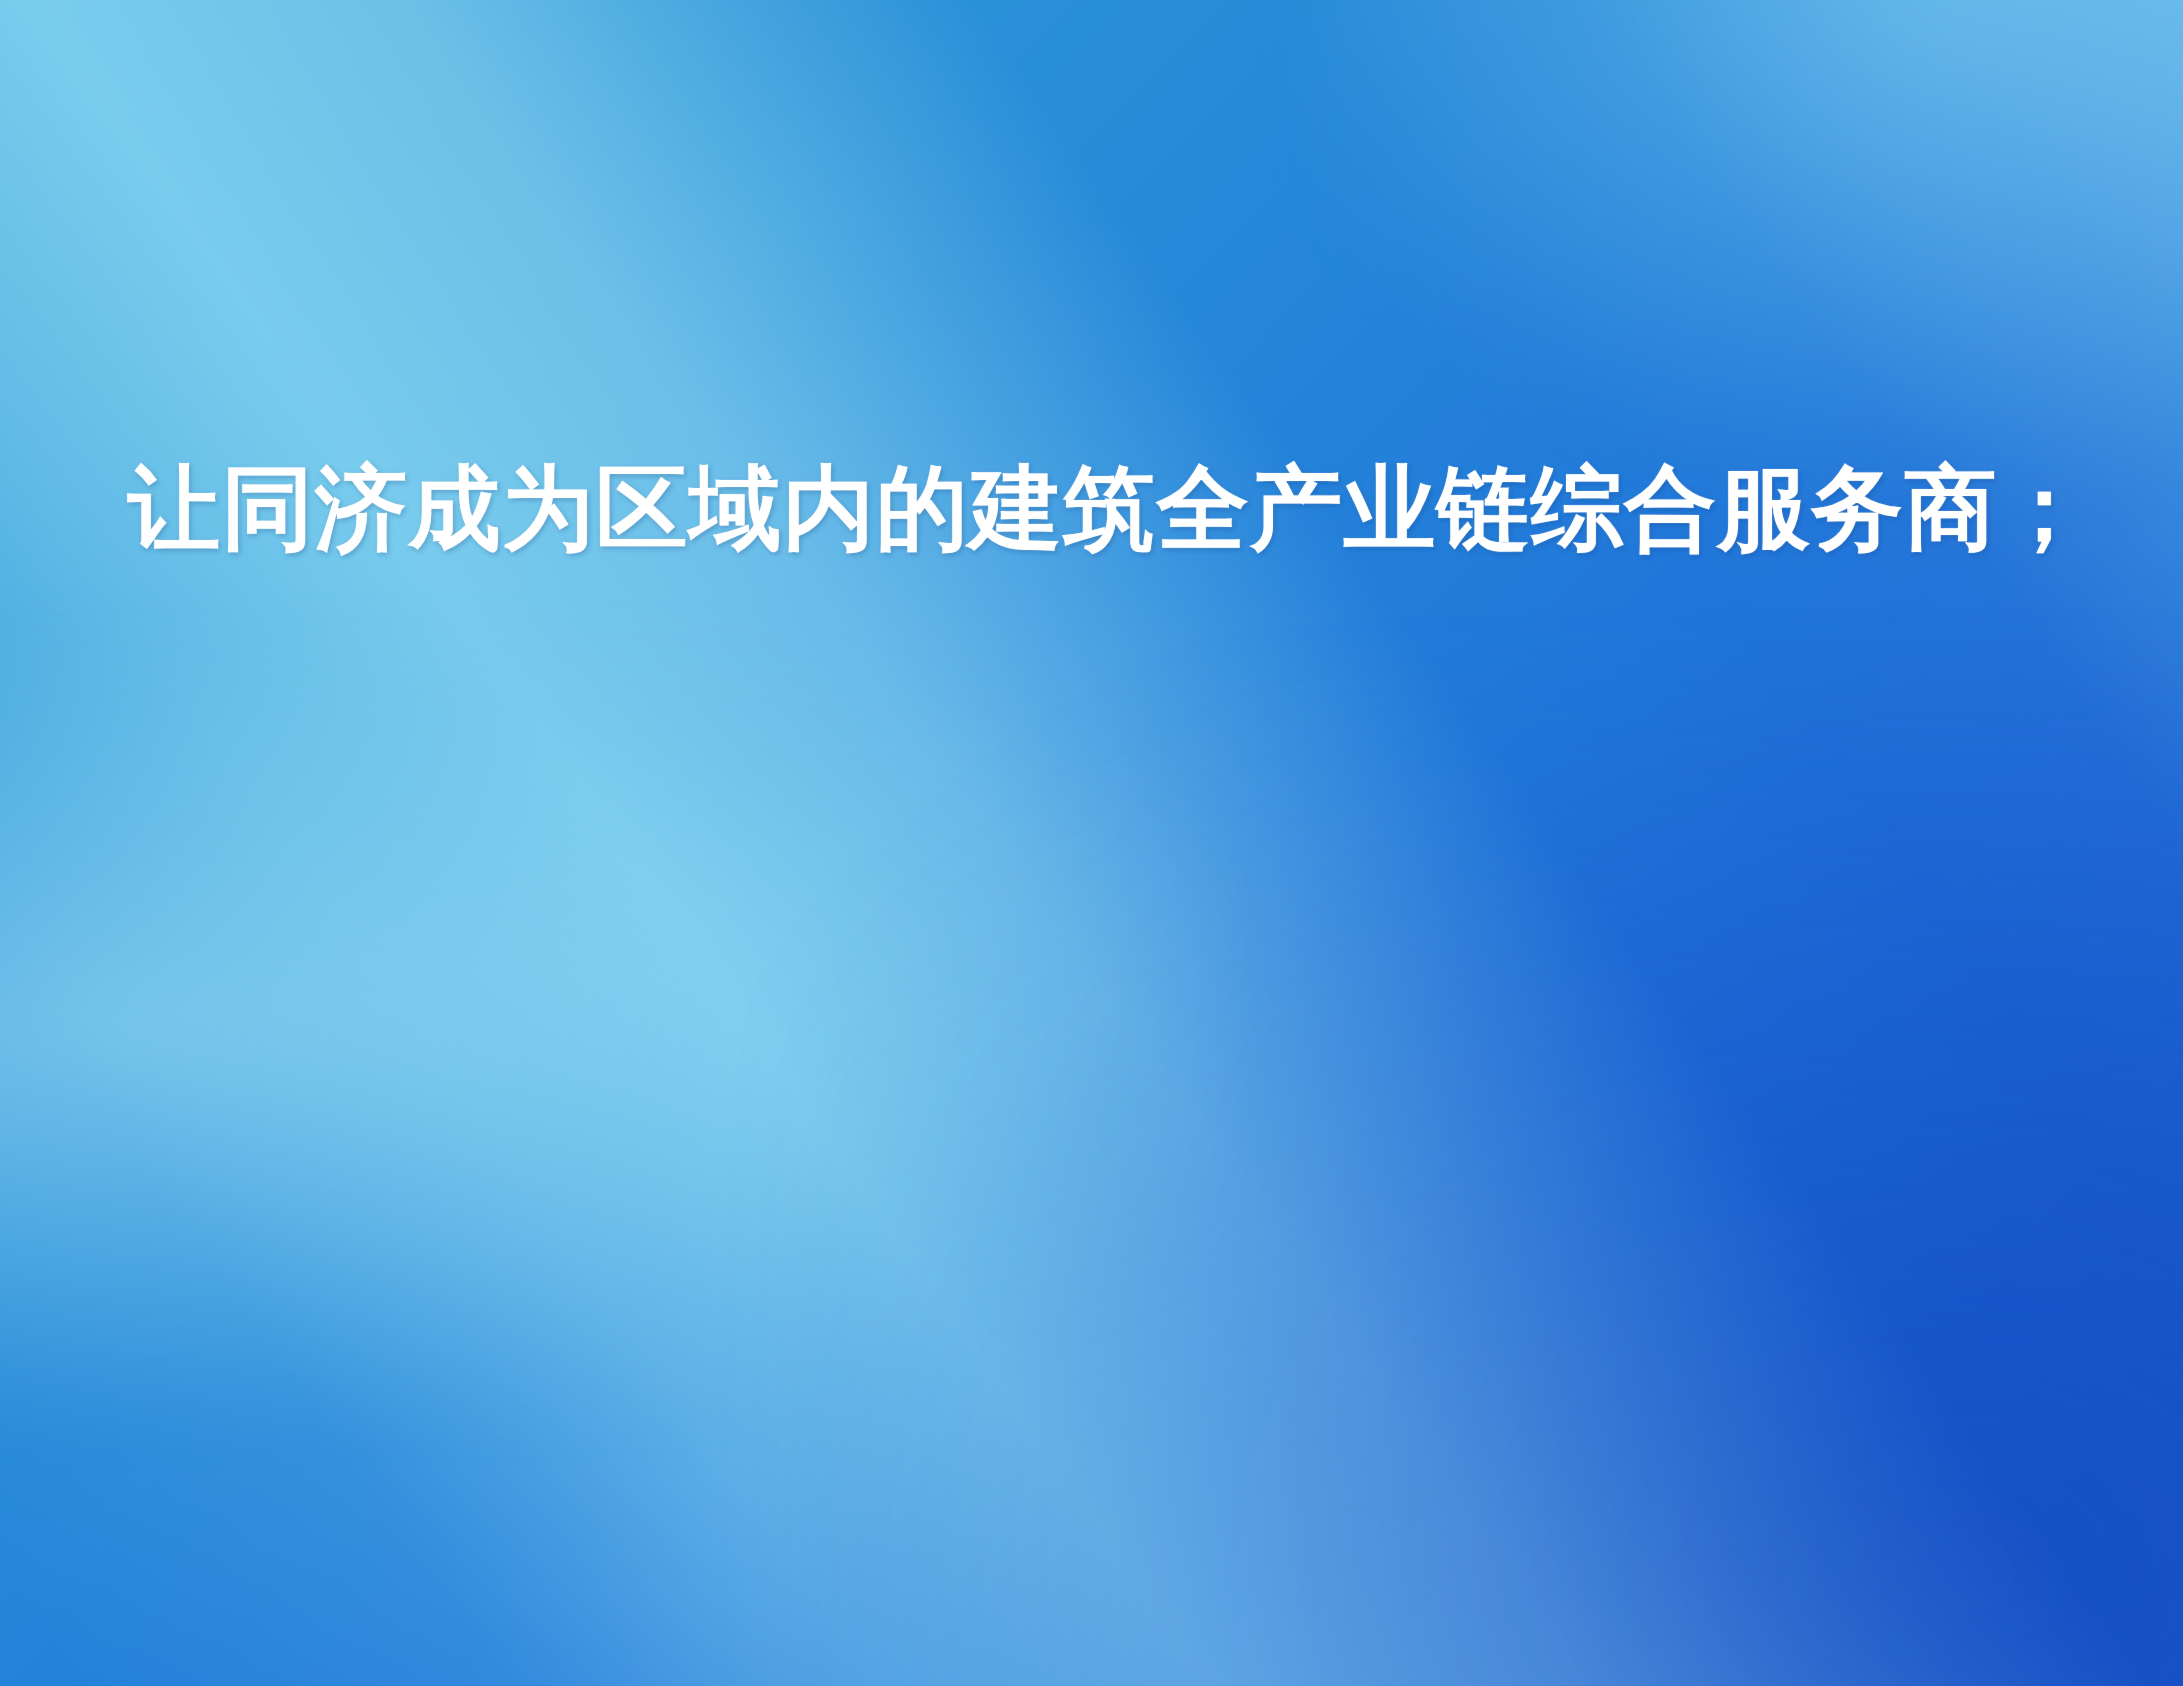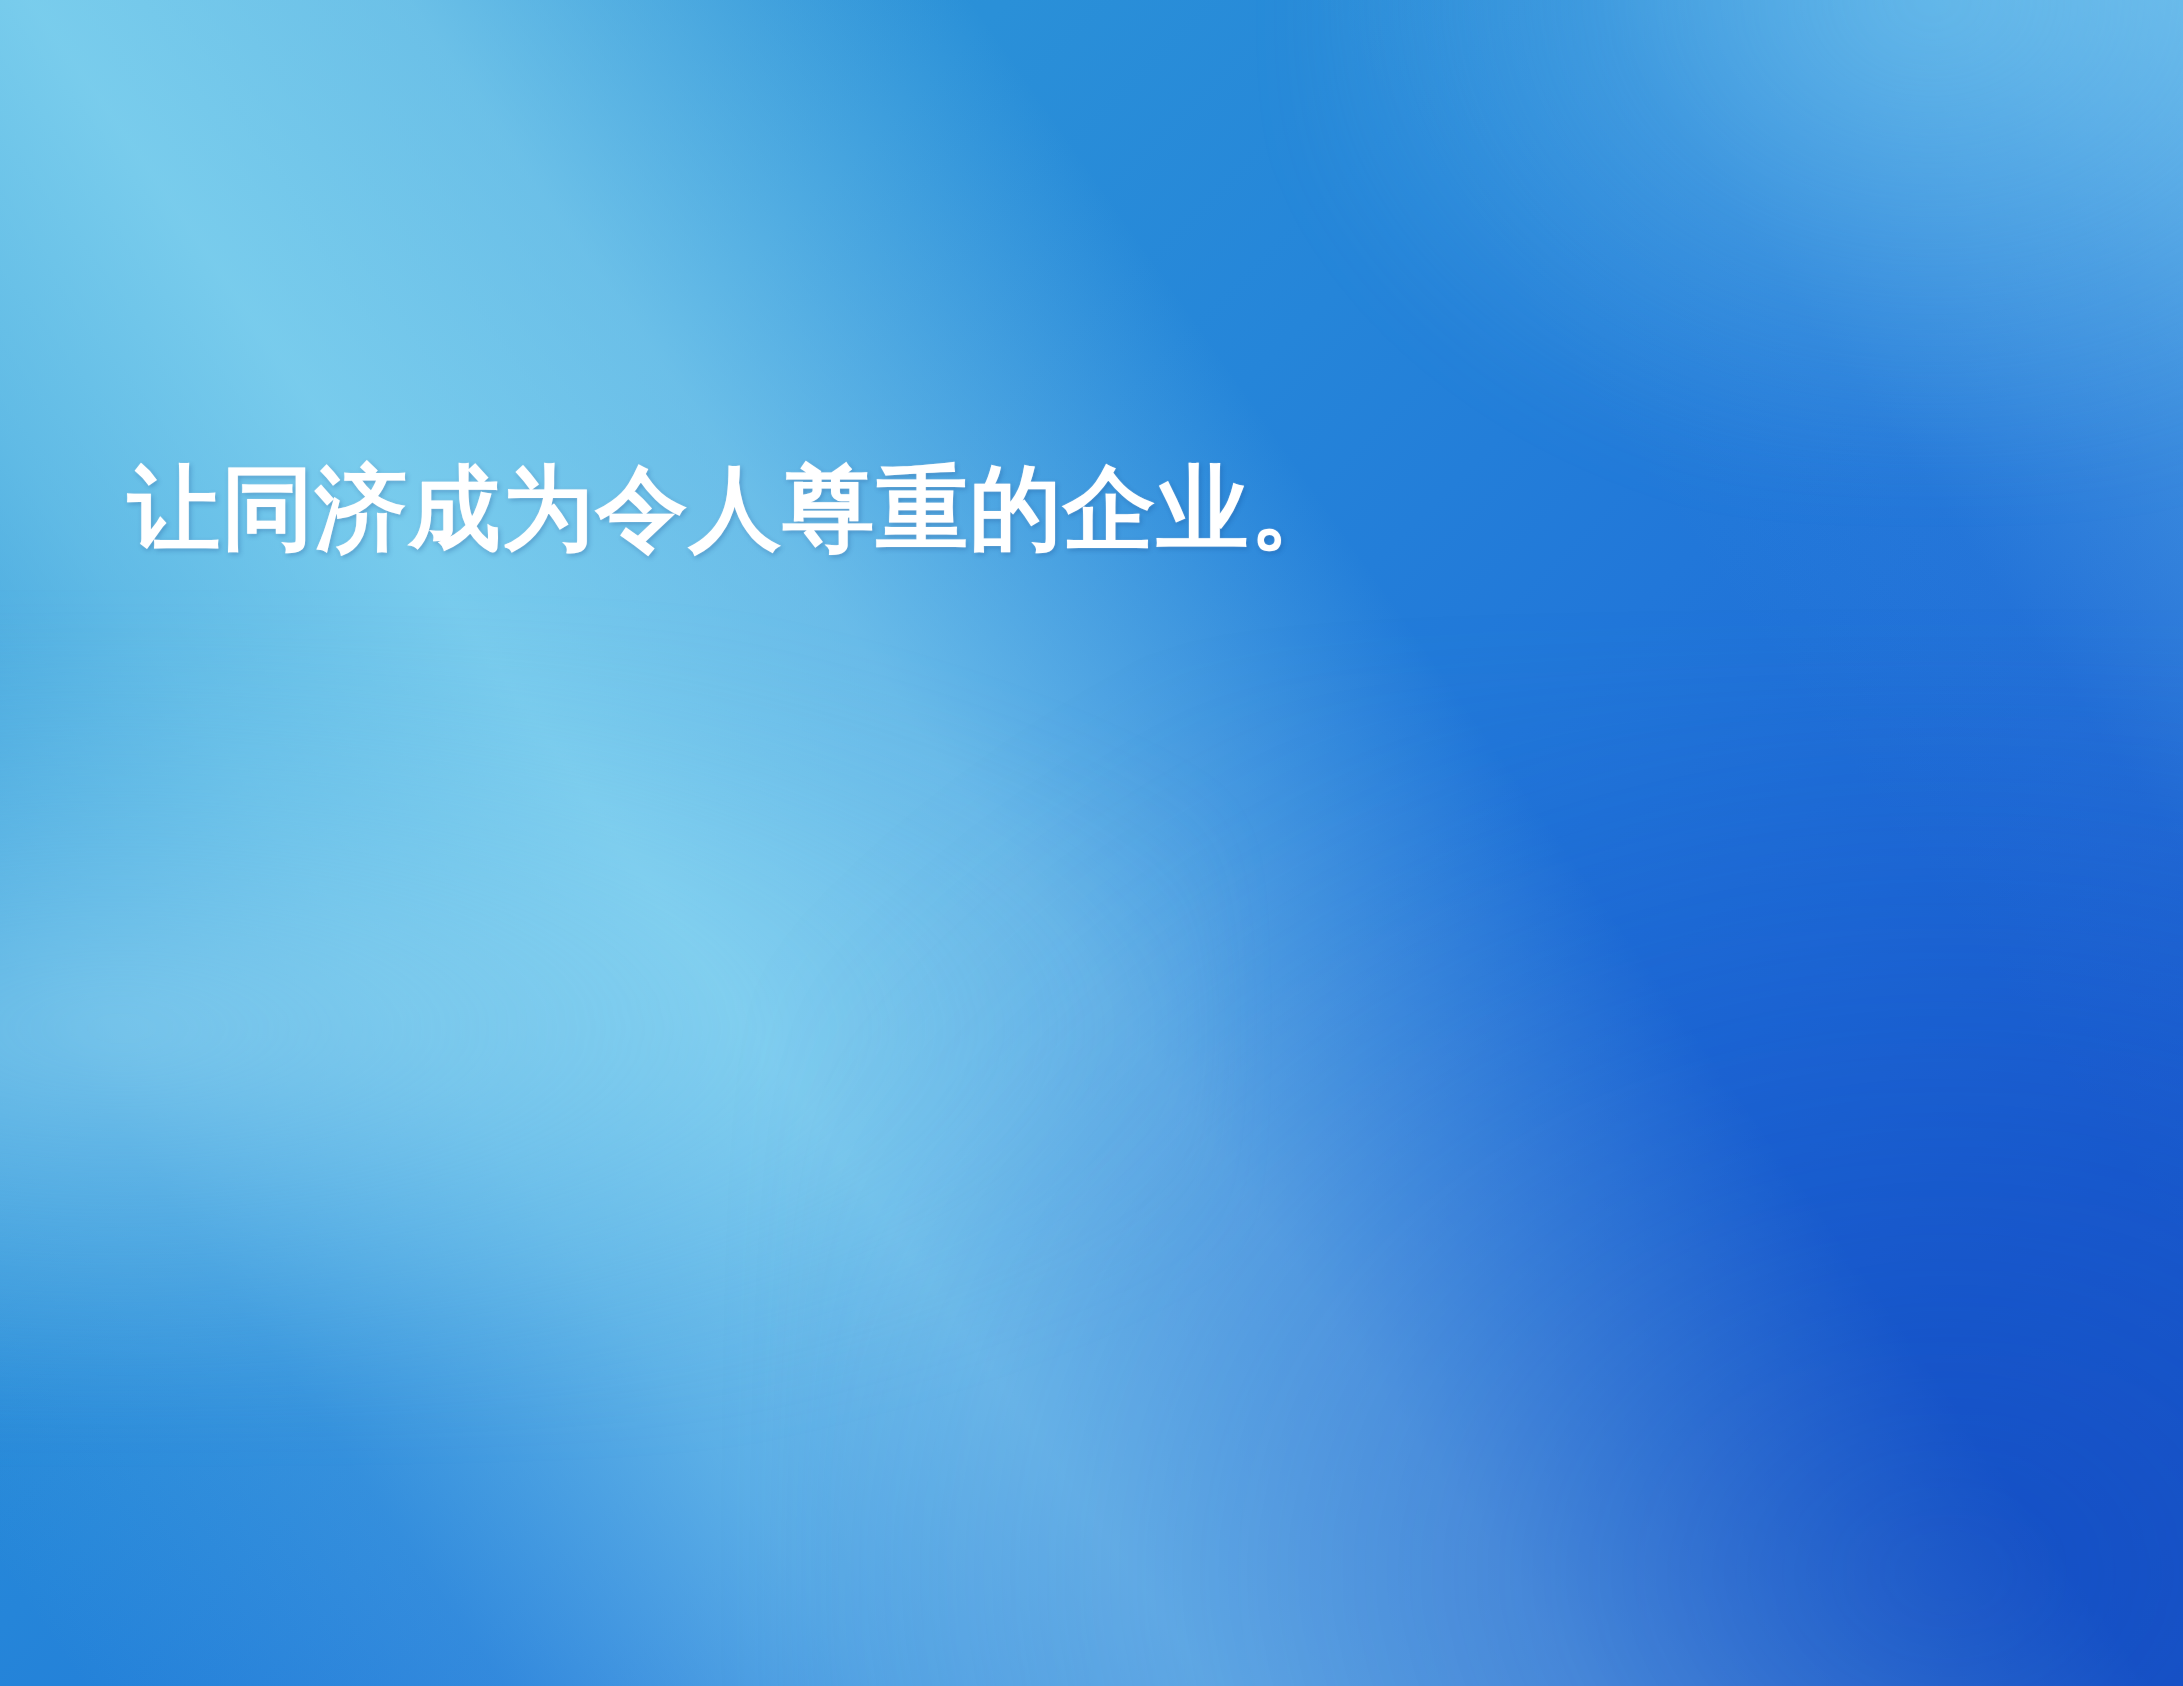--- a/index.html
+++ b/index.html
@@ -146,21 +146,21 @@
 
   <div class="bg-base"></div>
   <div class="bg-band"></div>
   <div class="bg-glow"></div>
   <div class="bg-topright"></div>
   <div class="bg-shade"></div>
 
   <div class="content">
     <div class="text-block">
 
+      <p class="line">让同济成为区域内的建筑全产业链综合服务商；</p>
 
 
-      <p class="line">让同济成为令人尊重的企业。</p>
 
     </div>
   </div>
 
 </div>
 
 
 </body></html>

